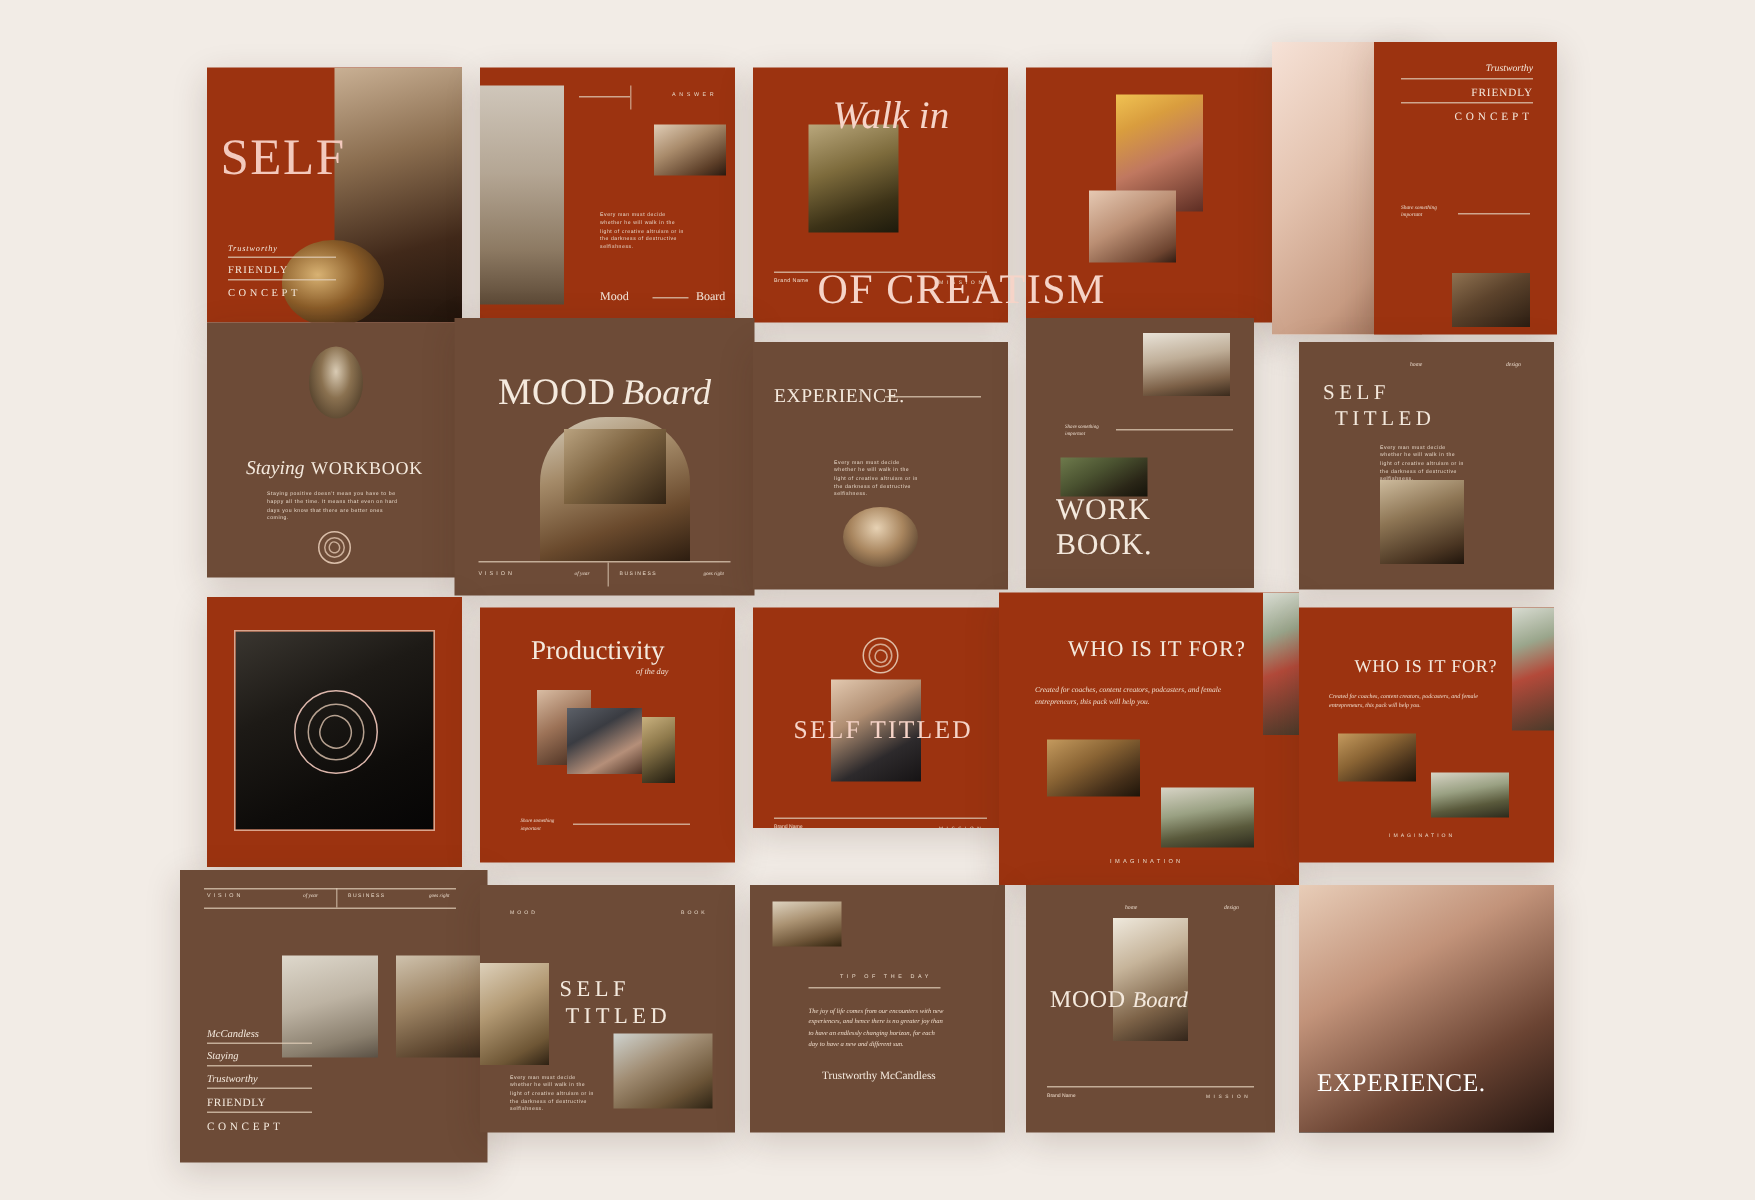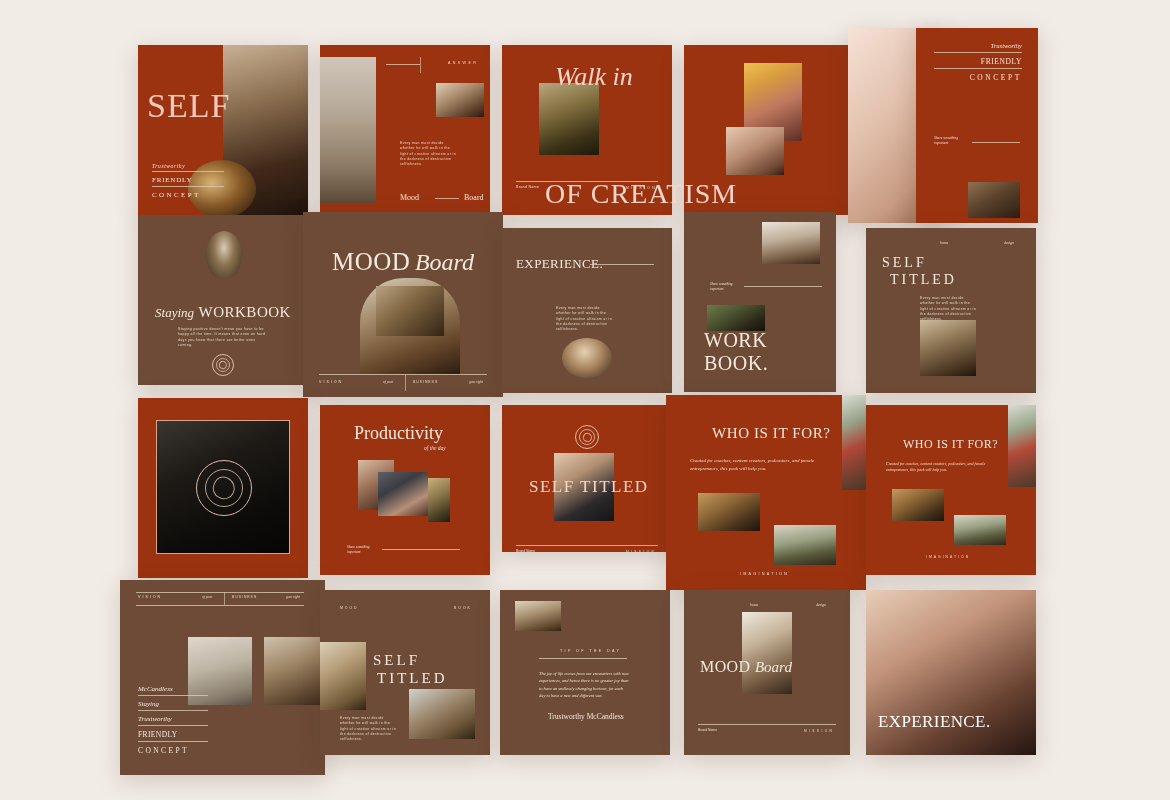--- a/index.html
+++ b/index.html
@@ -140,21 +140,21 @@
     </div>
     <div class="abs ital" style="left:18px;top:108px;width:30px;font-size:3.6px;line-height:1.5;color:#ecdccd;">Share something important</div>
     <div class="abs rule" style="left:56px;top:114px;width:48px;"></div>
     <div class="ph ph-hair" style="left:52px;top:154px;width:52px;height:36px;"></div>
   </div>
 
   <div class="card brown" style="left:138px;top:215px;width:170px;height:170px;">
     <div class="ph ph-pot" style="left:68px;top:16px;width:36px;height:48px;border-radius:50%;"></div>
     <div class="abs" style="left:0;top:88px;width:170px;text-align:center;">
       <span class="ital cream" style="font-size:13px;">Staying</span>
-      <span class="serif cream" style="font-size:15px;letter-spacing:.5px;">WORKBOOK</span>
+      <span class="serif cream" style="font-size:12px;letter-spacing:.5px;">WORKBOOK</span>
     </div>
     <div class="abs tiny" style="left:40px;top:112px;width:88px;text-align:left;">Staying positive doesn't mean you have to be happy all the time. It means that even on hard days you know that there are better ones coming.</div>
     <div class="logo-ring" style="left:74px;top:139px;width:22px;height:22px;"></div>
   </div>
 
   <div class="card brown" style="left:303px;top:212px;width:200px;height:185px;">
     <div class="abs" style="left:0;top:36px;width:200px;text-align:center;">
       <span class="serif cream" style="font-size:25px;letter-spacing:.5px;">MOOD</span>
       <span class="ital cream" style="font-size:24px;">Board</span>
     </div>

